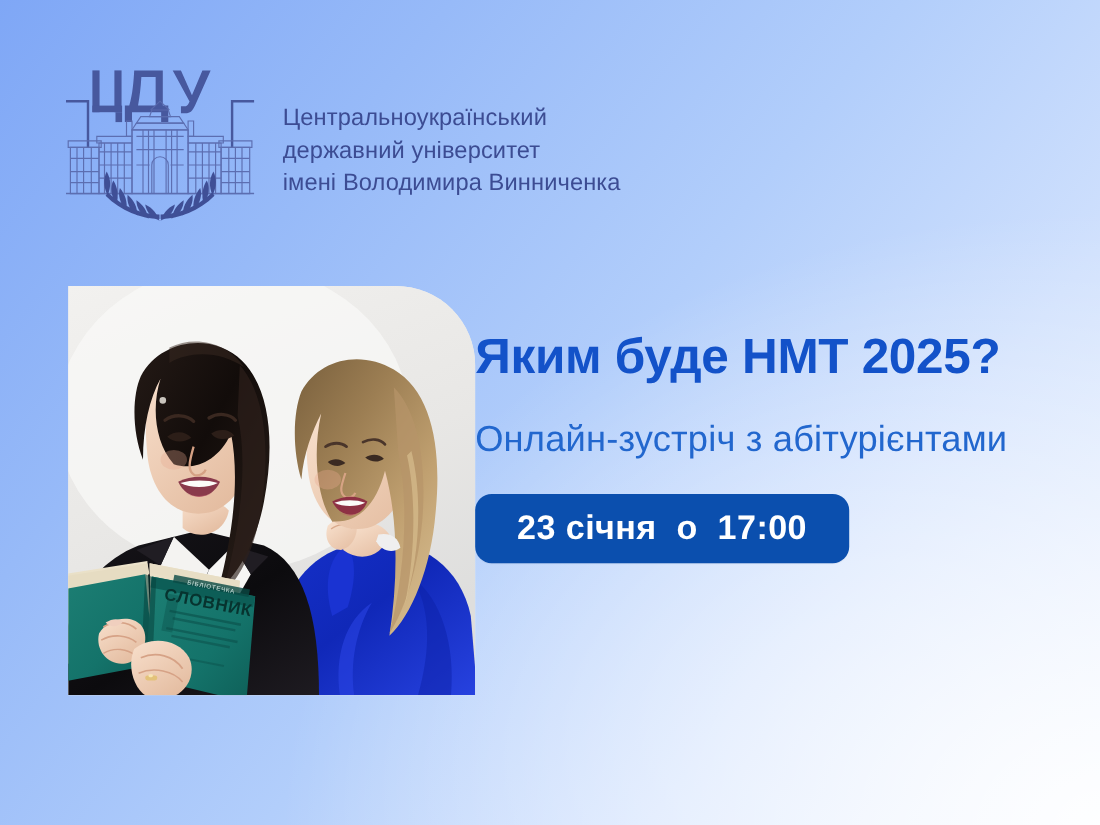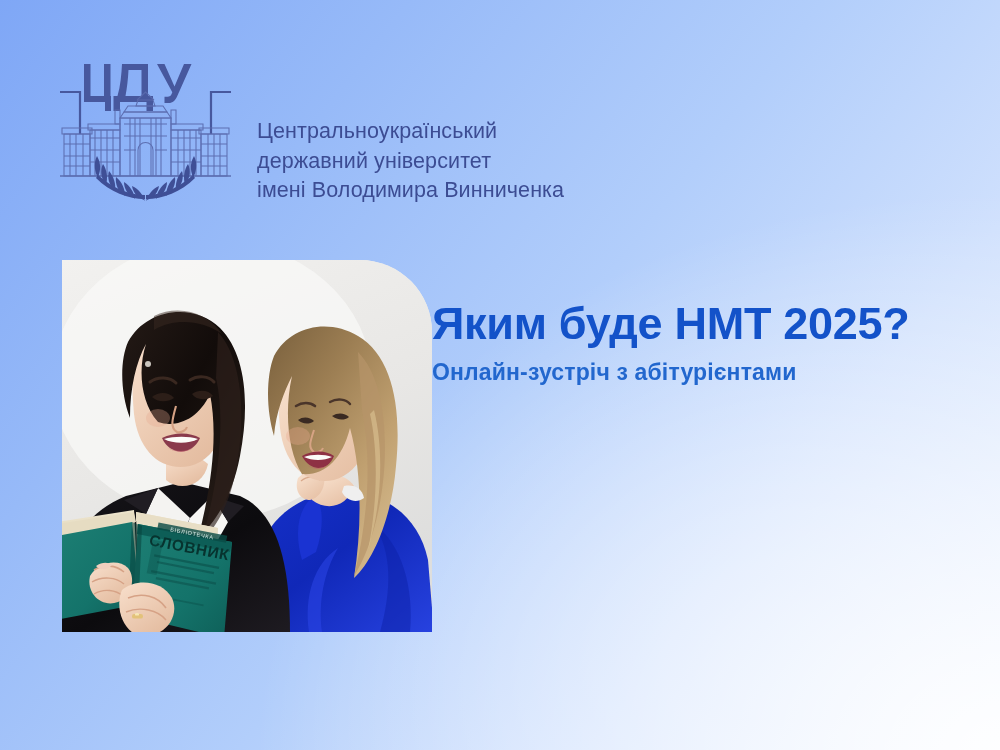--- a/index.html
+++ b/index.html
@@ -18,21 +18,21 @@
       radial-gradient(120% 120% at 100% 100%, rgba(255,255,255,0.95) 0%, rgba(255,255,255,0.55) 28%, rgba(255,255,255,0.0) 62%),
       linear-gradient(128deg, #7FA7F6 0%, #97BAF8 26%, #B2CEFB 52%, #CFE0FD 74%, #E9F1FE 100%);
     overflow:hidden;
   }
 
   
   #header {
     position:absolute;
     left:58px; top:58px;
     display:flex;
-    align-items:flex-end;
+    align-items:flex-start;
     gap:24px;
   }
   #logo-mark { width:175px; height:148px; display:block; flex:0 0 auto; }
   #uni-name {
     margin-top:35px;
     color:#3C4C93;
     font-size:21.5px;
     line-height:1.38;
     letter-spacing:0.1px;
     white-space:pre-line;
@@ -61,24 +61,24 @@
   }
   #headline {
     color:#1352C9;
     font-size:45px;
     font-weight:700;
     letter-spacing:-0.3px;
     line-height:1.08;
     white-space:nowrap;
   }
   #subheadline {
-    margin-top:10px;
+    margin-top:30px;
     color:#2267CE;
-    font-size:23px;
-    font-weight:700;
+    font-size:33px;
+    font-weight:400;
     letter-spacing:0.15px;
     line-height:1.2;
     white-space:nowrap;
   }
   #datetime-badge {
     margin-top:31px;
     background:#0B4FAE;
     color:#FFFFFF;
     border-radius:15px;
     padding:15px 38px 17px 38px;
@@ -361,15 +361,16 @@
         <rect width="370" height="372" fill="none"></rect>
       </g>
     </svg>
   </div>
 
   <div id="content">
     <div id="headline">Яким буде НМТ 2025?</div>
 
     <div id="subheadline">Онлайн-зустріч з абітурієнтами</div>
 
+    <button id="datetime-badge" type="button">23 січня  о  17:00</button>
   </div>
 
 </div>
 
 </body></html>

